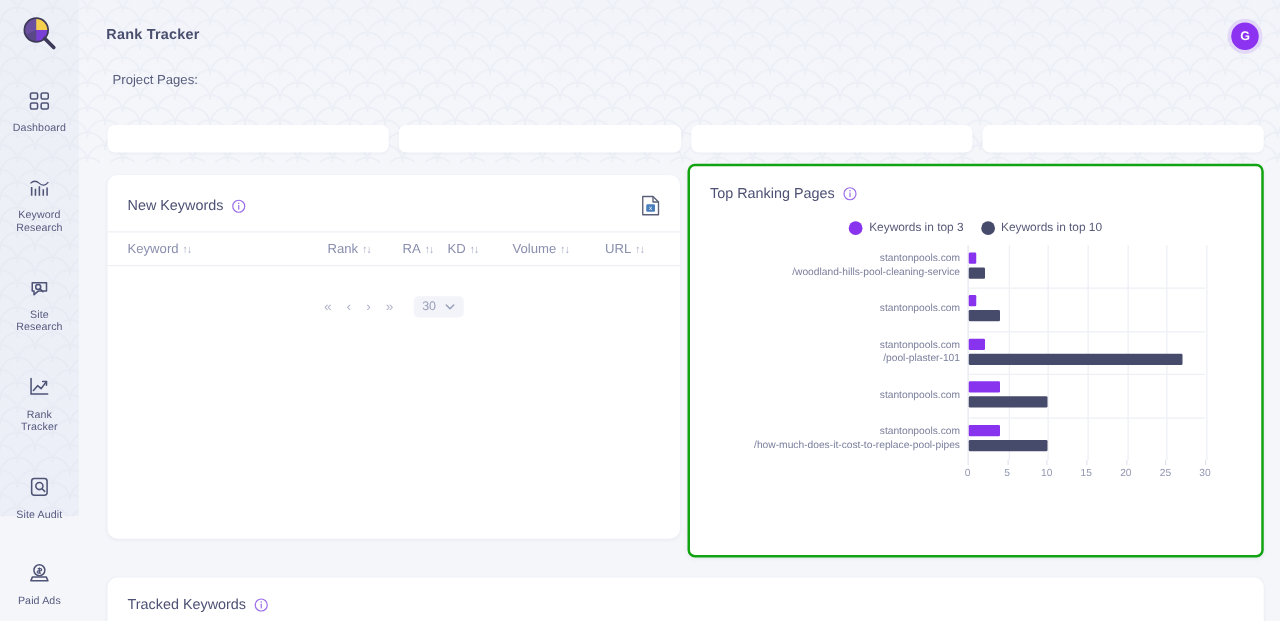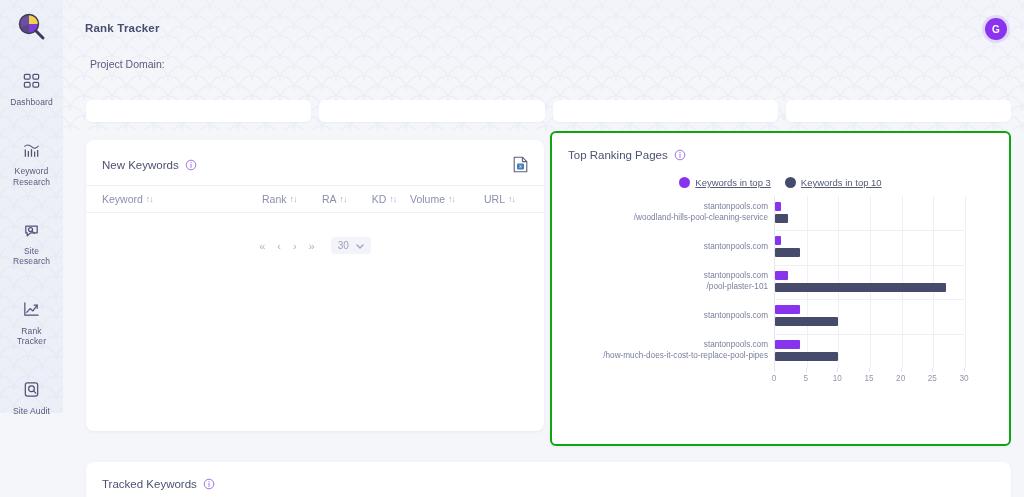--- a/index.html
+++ b/index.html
@@ -98,35 +98,35 @@
   .tbl { width:100%; margin-top:12px; }
   .tbl-head {
     display:flex; align-items:center; border-top:1px solid #eef0f5; border-bottom:1px solid #eef0f5;
     padding: 7px 16px; font-size:10.5px; color:#8a8fae;
   }
   .th { display:flex; align-items:center; gap:3px; cursor:pointer; white-space:nowrap; }
   .th .sort { font-size:9px; color:#a9adc6; letter-spacing:-1px; }
   .th-keyword { flex:1; }
   .th-rank { width:60px; }
   .th-ra { width:36px; }
-  .th-kd { width:52px;justify-content:center; }
+  .th-kd { width:52px; }
   .th-volume { width:74px; }
   .th-url { width:44px; }
   .no-results { font-size:11px; color:#5b5f80; padding:18px 0 0 30px; }
 
   .pager { display:flex; align-items:center; justify-content:center; gap:12px; margin-top:24px; }
   .pg-btn { font-size:11px; color:#aeb2c9; cursor:pointer; user-select:none; }
   .pg-select {
     display:flex; align-items:center; gap:7px; background:#f3f4f9; border-radius:4px;
     padding: 3px 7px; font-size:10px; color:#9ba0ba; cursor:pointer; margin-left:4px;
   }
 
   
   .legend { display:flex; align-items:center; justify-content:center; gap:14px; margin-top:16px; }
-  .legend-item { display:flex; align-items:center; gap:5px; font-size:9.5px; color:#565a78; cursor:pointer;text-decoration:underline; }
+  .legend-item { display:flex; align-items:center; gap:5px; font-size:9.5px; color:#565a78; cursor:pointer; }
   .legend-dot { width:11px; height:11px; border-radius:50%; }
 
   .chart-area { position:relative; margin-top:8px; padding: 0 14px 0 0; }
   .chart-wrap { position:relative; width:433px; height:195px; }
 
   .plot {
     position:absolute; left:222px; top:0; width:190px; height:172px;
     border-left:1px solid #e6e8ef;
   }
   .gridline { position:absolute; top:0; bottom:0; width:1px; background:#eef0f5; }
@@ -224,31 +224,41 @@
         <span class="nav-icon">
           <svg width="19" height="19" viewBox="0 0 20 20" fill="none" stroke="#4f5477" stroke-width="1.3">
             <rect x="3.5" y="3" width="13" height="14" rx="2.2"></rect>
             <circle cx="10" cy="9.3" r="3"></circle>
             <line x1="12.3" y1="11.6" x2="14.5" y2="13.8" stroke-linecap="round"></line>
           </svg>
         </span>
         <span class="nav-label">Site Audit</span>
       </div>
 
+      <div class="nav-item">
+        <span class="nav-icon">
+          <svg width="19" height="19" viewBox="0 0 20 20" fill="none" stroke="#4f5477" stroke-width="1.3">
+            <circle cx="10" cy="7.6" r="4.6"></circle>
+            <path d="M10 5.3 v4.6 M8.6 6.2 h2.4 a.95.95 0 0 1 0 1.9 h-1.9 a.95.95 0 0 0 0 1.9 h2.3" stroke-width="1"></path>
+            <path d="M4.2 13.2 h11.6 l1.4 3.2 H2.8 z" stroke-linejoin="round"></path>
+          </svg>
+        </span>
+        <span class="nav-label">Paid Ads</span>
+      </div>
 
     </div>
   </nav>
 
   <header class="topbar">
     <div class="topbar-title">Rank Tracker</div>
     <div class="avatar">G</div>
   </header>
 
   <div class="proj">
-    <div class="proj-label">Project Domain:</div>
+    <div class="proj-label">Project Pages:</div>
   </div>
 
   <div class="stat-row">
     <div class="stat-card"></div>
     <div class="stat-card"></div>
     <div class="stat-card"></div>
     <div class="stat-card"></div>
   </div>
 
   <section class="panel" id="new-keywords-panel">

